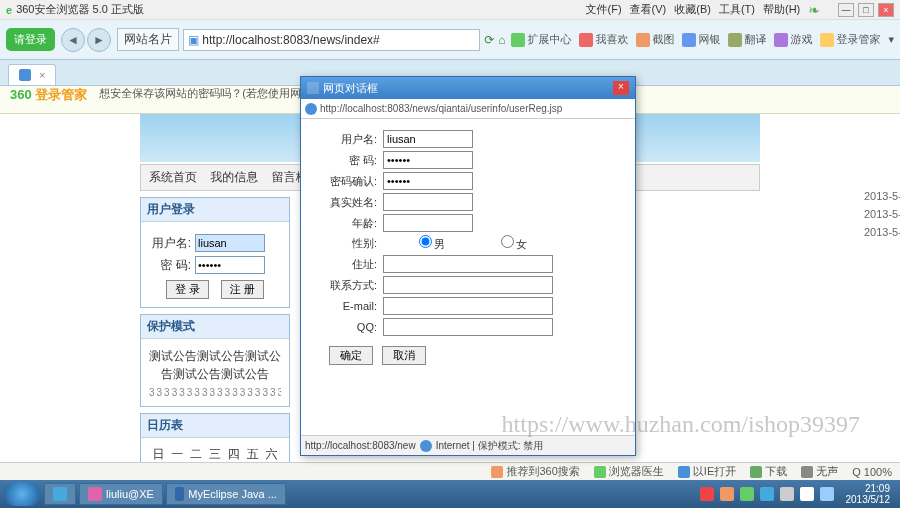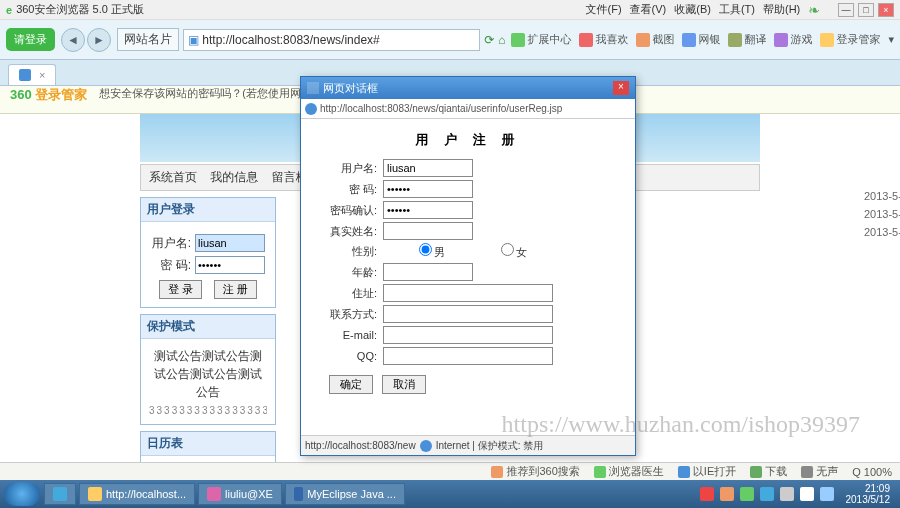--- a/index.html
+++ b/index.html
@@ -33,21 +33,21 @@
 .subbar { height: 28px; background: #fafdf0; border-bottom: 1px solid #d5d8c0; display: flex; align-items: flex-start; padding: 0 10px; gap: 12px; color: #555; font-size: 11px; }
 .brand360 { font-weight: bold; font-size: 13px; }
 .brand360 .b1{color:#3fb848;} .brand360 .b2{color:#f0a020;}
 
 
 .page { position: relative; height: 350px; background: #fff; }
 .sky { position: absolute; left: 140px; top: 0; width: 620px; height: 48px; background: linear-gradient(#9fd2f0,#cce8f7); }
 .content-wrap { position: absolute; left: 140px; top: 50px; width: 620px; }
 .nav-strip { background: #f2f2f2; border: 1px solid #ccc; padding: 4px 8px; font-size: 12px; color: #333; }
 .nav-strip span{margin-right:10px;}
-.panel { border: 1px solid #9abedb; margin-top: 6px; width: 136px; }
+.panel { border: 1px solid #9abedb; margin-top: 6px; width: 150px; }
 .panel-h { background: #e2eefb; color: #2a5a8a; font-weight: bold; padding: 3px 6px; font-size: 12px; border-bottom:1px solid #c0d5ea;}
 .panel-b { padding: 8px; font-size: 12px; color: #333; }
 .login-row{display:flex;align-items:center;margin:4px 0;}
 .login-row label{width:42px;text-align:right;margin-right:4px;}
 .login-row input{width:70px;border:1px solid #7a9ab8;height:18px;font-size:11px;padding:0 2px;}
 .login-btns{text-align:center;margin-top:6px;}
 .login-btns button{padding:1px 8px;margin:0 4px;border:1px solid #888;background:#efefef;font-size:11px;cursor:pointer;}
 .notice-text{text-align:center;line-height:18px;}
 .scroll-line{font-size:10px;color:#888;letter-spacing:2px;text-align:center;margin-top:4px;overflow:hidden;}
 .cal-head{display:flex;justify-content:space-around;text-align:center;color:#333;}
@@ -260,48 +260,47 @@
     <span class="dt-ico"></span>
     <span>网页对话框</span>
     <span class="spacer"></span>
     <span class="dlg-close">×</span>
   </div>
   <div class="dlg-addr">
     <span class="ie-ico"></span>
     <span>http://localhost:8083/news/qiantai/userinfo/userReg.jsp</span>
   </div>
   <div class="dlg-body">
-    <div class="dlg-h">用 户 注 册</div>
     <div class="form-row">
         <label>用户名:</label>
         <input class="w-short" type="text" value="liusan" style="">
       </div>
     <div class="form-row">
         <label>密 码:</label>
         <input class="w-short" type="password" value="●●●●●●" style="">
       </div>
     <div class="form-row">
         <label>密码确认:</label>
         <input class="w-short" type="password" value="●●●●●●" style="">
       </div>
     <div class="form-row">
         <label>真实姓名:</label>
+        <input class="w-short" type="text" style="">
+      </div>
+    <div class="form-row">
+        <label>年龄:</label>
         <input class="w-short" type="text" style="">
       </div>
     <div class="form-row">
         <label>性别:</label>
       <div class="radio-grp">
         <label><input type="radio" name="g" checked="" style=""><span>男</span></label>
         <label><input type="radio" name="g" style=""><span>女</span></label>
       </div>
     </div>
-    <div class="form-row">
-        <label>年龄:</label>
-        <input class="w-short" type="text" style="">
-      </div>
     <div class="form-row">
         <label>住址:</label>
         <input class="w-long" type="text" style="">
       </div>
     <div class="form-row">
         <label>联系方式:</label>
         <input class="w-long" type="text" style="">
       </div>
     <div class="form-row">
         <label>E-mail:</label>
@@ -345,24 +344,20 @@
     </span>
   <span class="sb-item">Q 100%</span>
 </div>
 
 <div class="taskbar">
   <div class="start"></div>
   <div class="task-btn">
       <span class="task-ico" style="background:#4ad;"></span>
     </div>
   <div class="task-btn">
-      <span class="task-ico" style="background:#fc6;"></span>
-      <span>http://localhost...</span>
-    </div>
-  <div class="task-btn">
       <span class="task-ico" style="background:#d6a;"></span>
       <span>liuliu@XE</span>
     </div>
   <div class="task-btn">
       <span class="task-ico" style="background:#36a;"></span>
       <span>MyEclipse Java ...</span>
     </div>
   <div class="tray">
     <span class="tray-ico" style="background:#e44;"></span>
     <span class="tray-ico" style="background:#e96;"></span>

